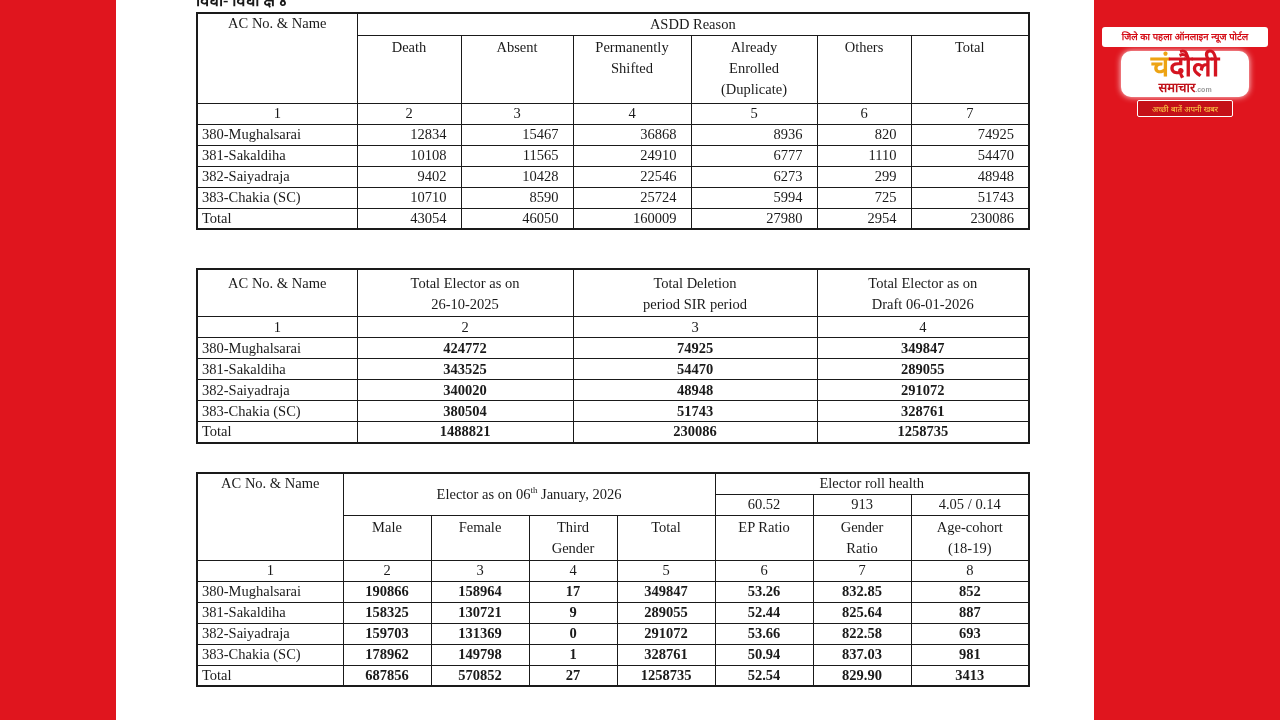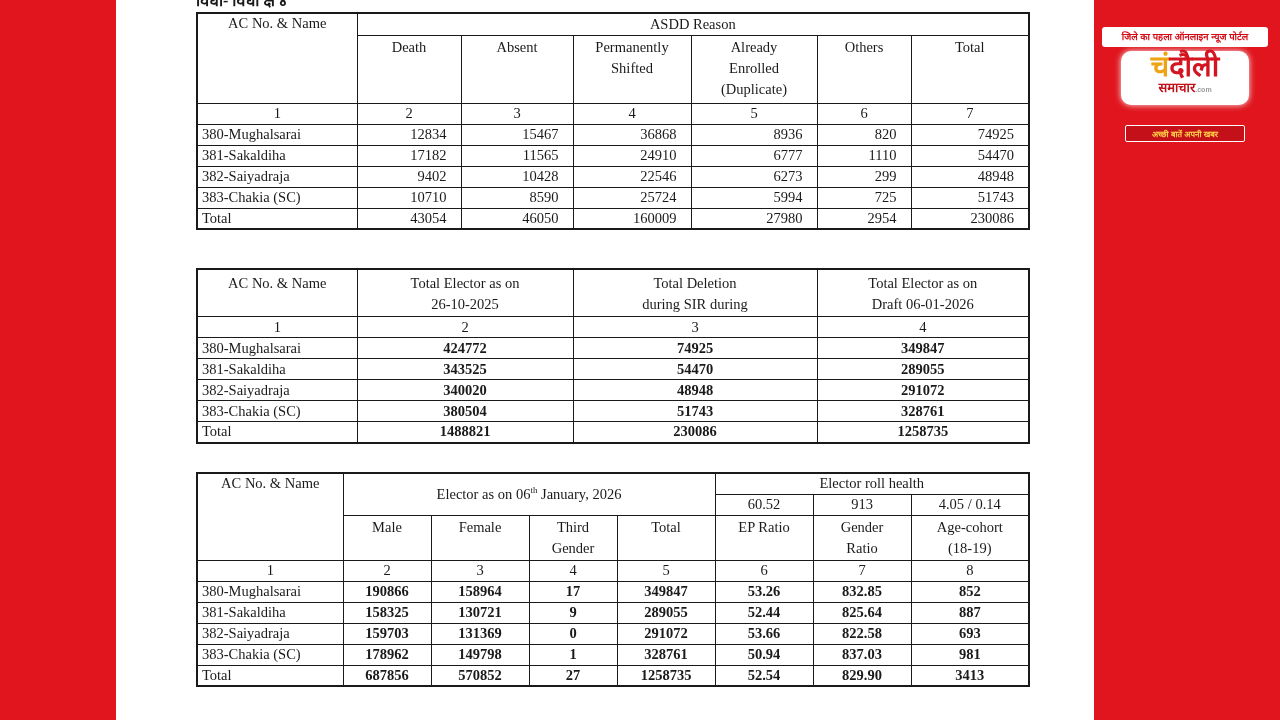--- a/index.html
+++ b/index.html
@@ -60,33 +60,33 @@
 
   
   .logo { position: absolute; left: 1102px; top: 27px; width: 166px; text-align: center; }
   .logo-tagline {
     background: #ffffff; color: #d40c16; font-weight: bold;
     font-size: 9.5px; line-height: 1.1; border-radius: 3px;
     padding: 5px 2px; font-family: "Liberation Sans", sans-serif;
   }
   .logo-brand {
     margin: 4px auto 0; width: 128px; background: #ffffff;
-    border-radius: 10px; padding: 1px 4px 11px;
+    border-radius: 10px; padding: 1px 4px 3px;
     box-shadow: 0 0 6px rgba(255,255,255,0.9);
   }
   .brand-line { font-size: 29px; font-weight: bold; line-height: 1.0; color: #d41420;
     font-family: "Liberation Sans", sans-serif; }
   .brand-first { color: #eda313; }
   .logo-sub { font-size: 13px; font-weight: bold; color: #c01018; line-height: 1.0;
     font-family: "Liberation Sans", sans-serif; }
   .logo-domain { font-size: 7px; color: #9a9a9a; font-weight: bold; }
   .logo-strip {
-    margin: 20px auto 0; width: 120px; background: #c41018;
+    margin: 3px auto 0; width: 96px; background: #c41018;
     border: 1px solid #ffffff; border-radius: 2px; color: #ffd447;
-    font-size: 8px; font-weight: bold; padding: 2px 0;
+    font-size: 8px; font-weight: normal; padding: 2px 0;
     font-family: "Liberation Sans", sans-serif;
   }
 </style>
 </head>
 <body>
 
 <div class="page">
 
   <div class="band band-left"></div>
   <div class="band band-right"></div>
@@ -148,21 +148,21 @@
           <td class="cell-name">380-Mughalsarai</td>
           <td class="cell-num">12834</td>
           <td class="cell-num">15467</td>
           <td class="cell-num">36868</td>
           <td class="cell-num">8936</td>
           <td class="cell-num">820</td>
           <td class="cell-num">74925</td>
         </tr>
         <tr>
           <td class="cell-name">381-Sakaldiha</td>
-          <td class="cell-num">17182</td>
+          <td class="cell-num">10108</td>
           <td class="cell-num">11565</td>
           <td class="cell-num">24910</td>
           <td class="cell-num">6777</td>
           <td class="cell-num">1110</td>
           <td class="cell-num">54470</td>
         </tr>
         <tr>
           <td class="cell-name">382-Saiyadraja</td>
           <td class="cell-num">9402</td>
           <td class="cell-num">10428</td>
@@ -204,21 +204,21 @@
         <th>
             <span>AC No. &amp; Name</span>
             <span></span>
           </th>
         <th>
             <span>Total Elector as on</span>
             <span>26-10-2025</span>
           </th>
         <th>
             <span>Total Deletion</span>
-            <span>during SIR during</span>
+            <span>period SIR period</span>
           </th>
         <th>
             <span>Total Elector as on</span>
             <span>Draft 06-01-2026</span>
           </th>
       </tr>
       <tr class="nums-row">
         <td>1</td>
         <td>2</td>
         <td>3</td>

